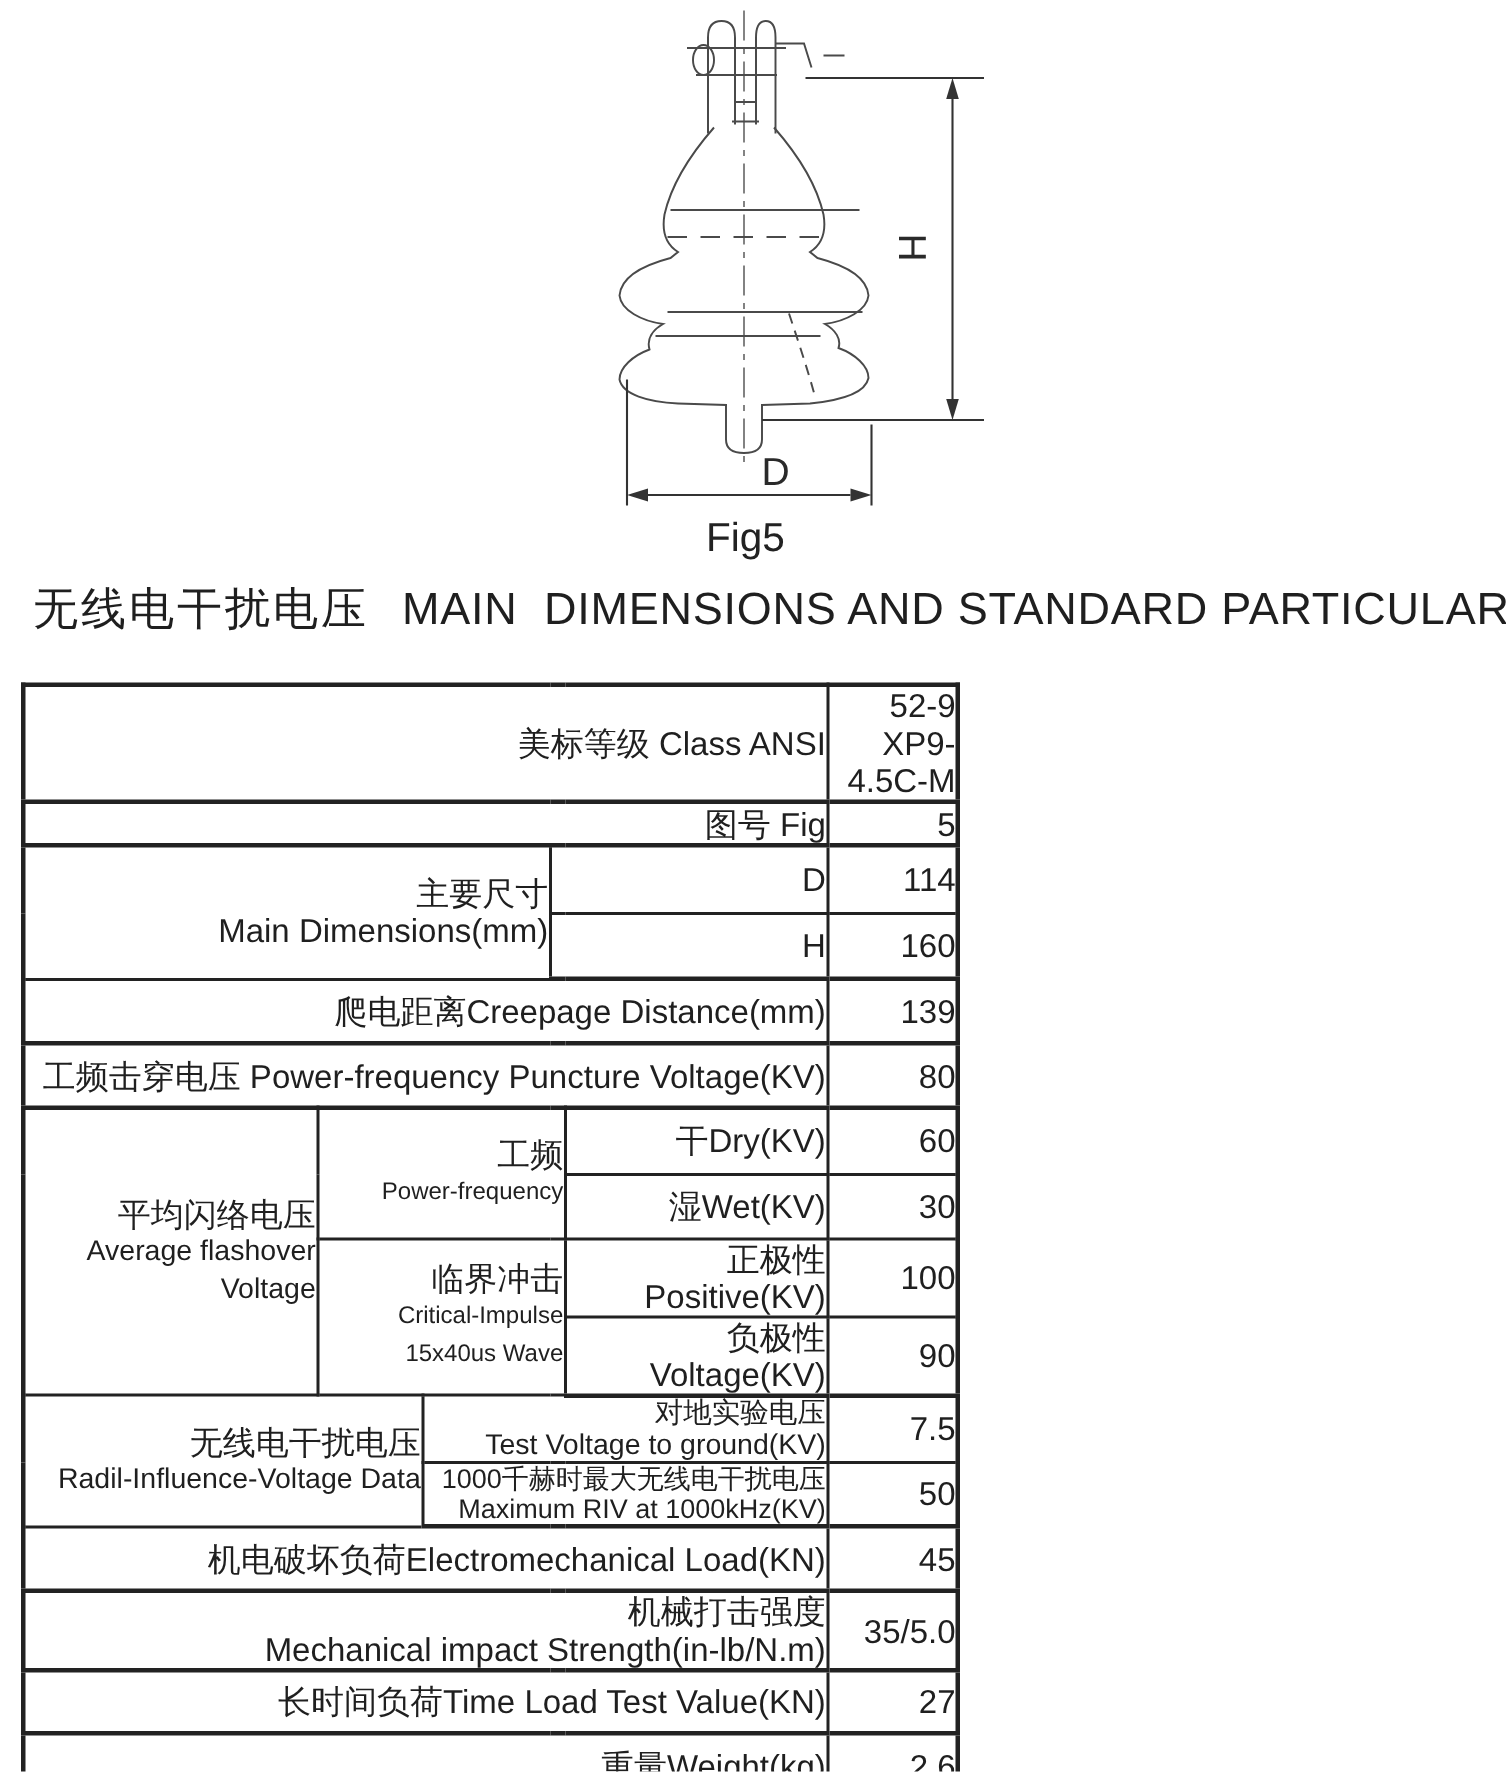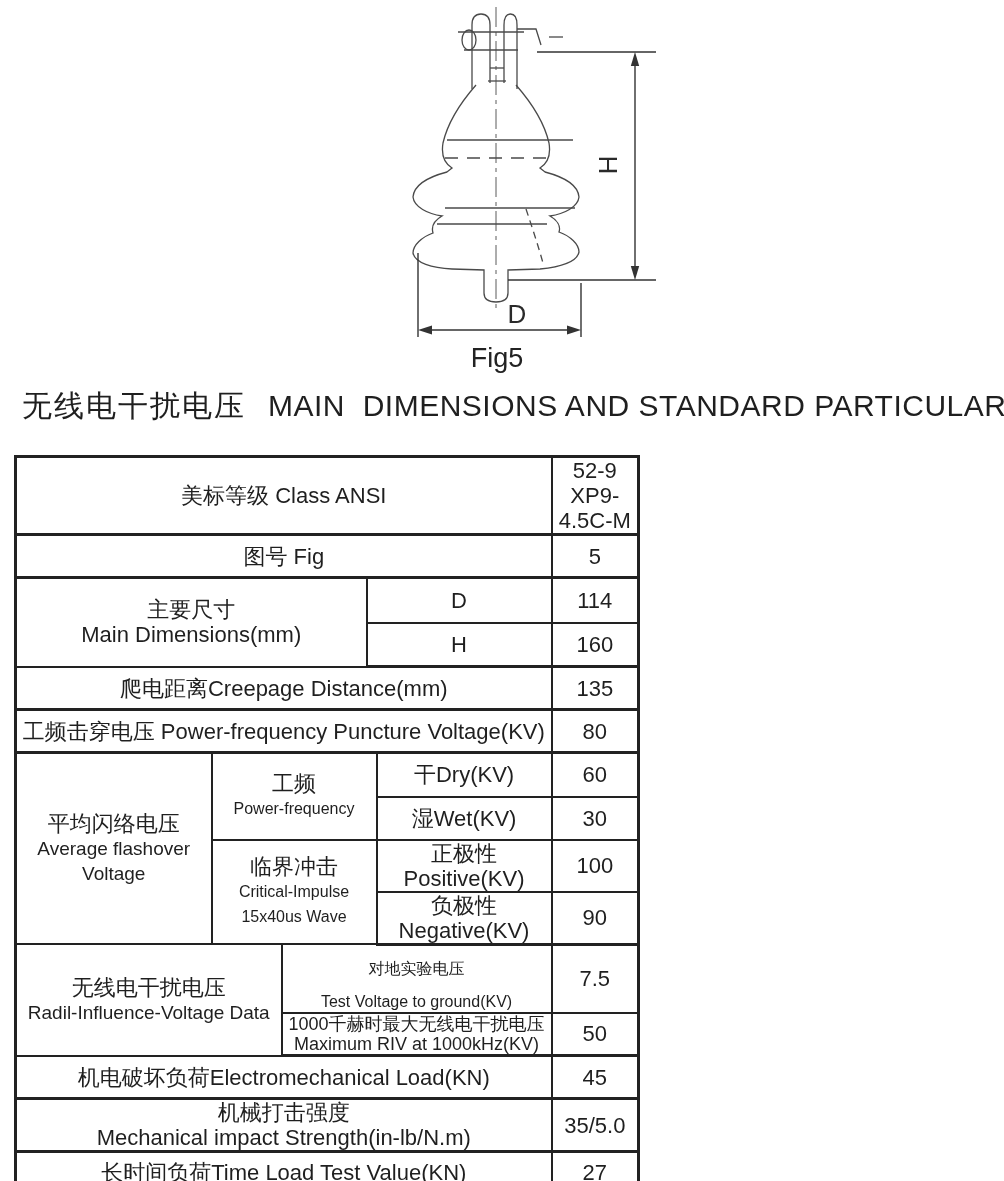--- a/index.html
+++ b/index.html
@@ -15,35 +15,35 @@
   .title .zh{font-size:30px;letter-spacing:2px;}
   .title .en{font-size:30px;margin-left:22px;letter-spacing:0.5px;white-space:pre;}
 
   table.spec{
     position:absolute;left:14px;top:455px;width:623px;
     border-collapse:collapse;table-layout:fixed;
     border:3px solid #222;
   }
   table.spec td{
     border:2px solid #222;
-    padding:0;vertical-align:middle;text-align:center;
+    padding:0;vertical-align:middle;text-align:right;
     font-size:22px;line-height:25px;overflow:hidden;
   }
   tr.major > td{border-bottom-width:3px;}
   td.lbl{text-align:left;padding-left:16px;}
   td.tight{font-size:21px;}
   td.val{font-size:20px;}
   td.ansi{font-size:17px;line-height:19px;}
   td.dh{font-size:24px;}
   td.sub{font-size:23px;}
   td.posneg{text-align:left;padding-left:10px;line-height:24px;margin-top:36px;}
   td.two{line-height:23px;}
   .en-mid{font-size:16px;}
   .en-sm{font-size:19px;}
-  .ln19{font-size:16px;line-height:21px;margin-top:12px;}
+  .ln19{font-size:19px;line-height:21px;}
   .ln18{font-size:18px;line-height:20px;}
 </style>
 </head>
 <body>
 
 <div class="figure-wrap">
   <svg viewBox="0 0 300 372" xmlns="http://www.w3.org/2000/svg">
 
     <line x1="106" y1="2" x2="106" y2="303" stroke="#5a5a5a" stroke-width="1" stroke-dasharray="20 5 4 5"></line>
 
@@ -122,41 +122,41 @@
 
   <tbody>
       <tr class="major" style="height:63px">
     <td class="lbl" colspan="5">美标等级 Class ANSI</td>
     <td class="ansi">
       <div>52-9</div>
       <div>XP9-4.5C-M</div>
     </td>
   </tr>
 
-  <tr class="major" style="height:43px">
+  <tr class="major" style="height:29px">
     <td class="lbl" colspan="5">图号 Fig</td>
     <td class="val">5</td>
   </tr>
 
   <tr style="height:45px">
     <td class="two" colspan="3" rowspan="2">
       <div>主要尺寸</div>
       <div>Main Dimensions(mm)</div>
     </td>
     <td class="dh" colspan="2">D</td>
     <td class="val">114</td>
   </tr>
   <tr class="major" style="height:44px">
     <td class="dh" colspan="2">H</td>
     <td class="val">160</td>
   </tr>
 
   <tr class="major" style="height:43px">
     <td class="lbl" colspan="5">爬电距离Creepage Distance(mm)</td>
-    <td class="val">135</td>
+    <td class="val">139</td>
   </tr>
 
   <tr class="major" style="height:43px">
     <td class="lbl tight" colspan="5">工频击穿电压 Power-frequency Puncture Voltage(KV)</td>
     <td class="val">80</td>
   </tr>
 
   <tr style="height:44px">
     <td class="two" rowspan="4">
       <div>平均闪络电压</div>
@@ -182,21 +182,21 @@
     </td>
     <td class="posneg">
       <div>正极性</div>
       <div>Positive(KV)</div>
     </td>
     <td class="val">100</td>
   </tr>
   <tr class="major" style="height:44px">
     <td class="posneg">
       <div>负极性</div>
-      <div>Negative(KV)</div>
+      <div>Voltage(KV)</div>
     </td>
     <td class="val">90</td>
   </tr>
 
   <tr style="height:44px">
     <td class="two" colspan="2" rowspan="2">
       <div>无线电干扰电压</div>
       <div class="en-sm">Radil-Influence-Voltage Data</div>
     </td>
     <td colspan="3">

